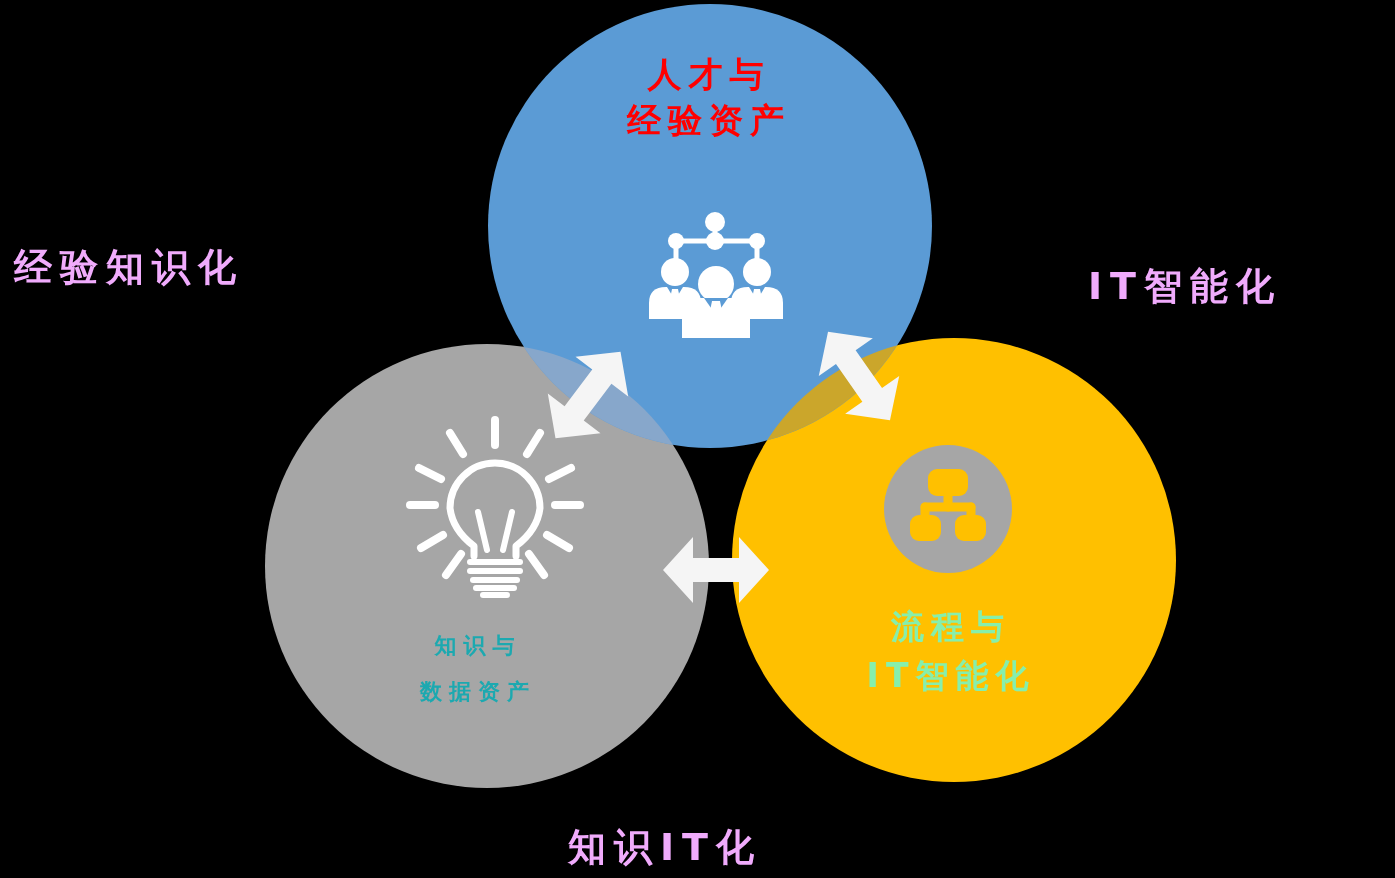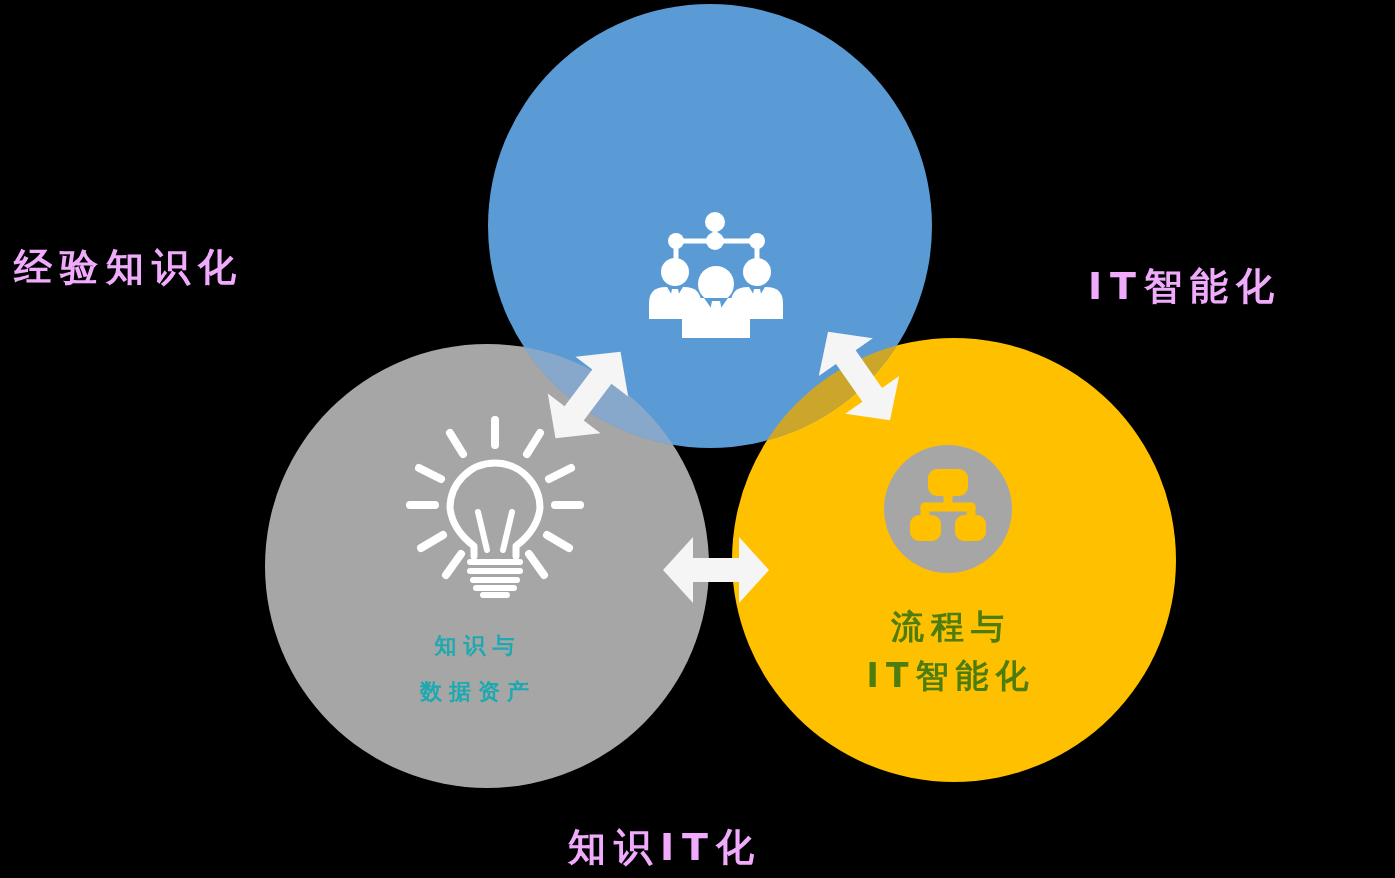--- a/index.html
+++ b/index.html
@@ -14,21 +14,21 @@
   .lbl{
     position:absolute;
     transform:translate(-50%,-50%);
     text-align:center;
     font-weight:700;
     white-space:nowrap;
   }
   .lbl .line{letter-spacing:7px;}
   .talent-label{color:#FF0000;font-size:34px;line-height:46px;}
   .knowledge-label{color:#1CA9B0;font-size:22px;line-height:46px;}
-  .process-label{color:#4d7c0f;font-size:33px;line-height:49px;}
+  .process-label{color:#86efac;font-size:33px;line-height:49px;}
   .outer-label{
     position:absolute;
     transform:translate(-50%,-50%);
     color:#f0abfc;
     font-size:38px;
     font-weight:700;
     letter-spacing:8px;
     white-space:nowrap;
   }
 </style>
@@ -119,20 +119,24 @@
         <rect x="910" y="515" width="31" height="26" rx="9"></rect>
         <rect x="955" y="515" width="31" height="26" rx="9"></rect>
       </g>
     </g>
 
     <path transform="translate(588,395) rotate(-53)" d="M -54 0 L -23 -33 L -23 -12 L 23 -12 L 23 -33 L 54 0 L 23 33 L 23 12 L -23 12 L -23 33 Z" fill="#F5F5F5"></path>
     <path transform="translate(859,376) rotate(55)" d="M -54 0 L -23 -33 L -23 -12 L 23 -12 L 23 -33 L 54 0 L 23 33 L 23 12 L -23 12 L -23 33 Z" fill="#F5F5F5"></path>
     <path transform="translate(716,570)" d="M -53 0 L -23 -33 L -23 -12 L 23 -12 L 23 -33 L 53 0 L 23 33 L 23 12 L -23 12 L -23 33 Z" fill="#F5F5F5"></path>
   </svg>
 
+  <div class="lbl talent-label" style="left:709px;top:97px">
+    <div class="line">人才与</div>
+    <div class="line">经验资产</div>
+  </div>
 
   <div class="lbl knowledge-label" style="left:478px;top:669px">
     <div class="line">知识与</div>
     <div class="line">数据资产</div>
   </div>
 
   <div class="lbl process-label" style="left:951px;top:651px">
     <div class="line">流程与</div>
     <div class="line">IT智能化</div>
   </div>

